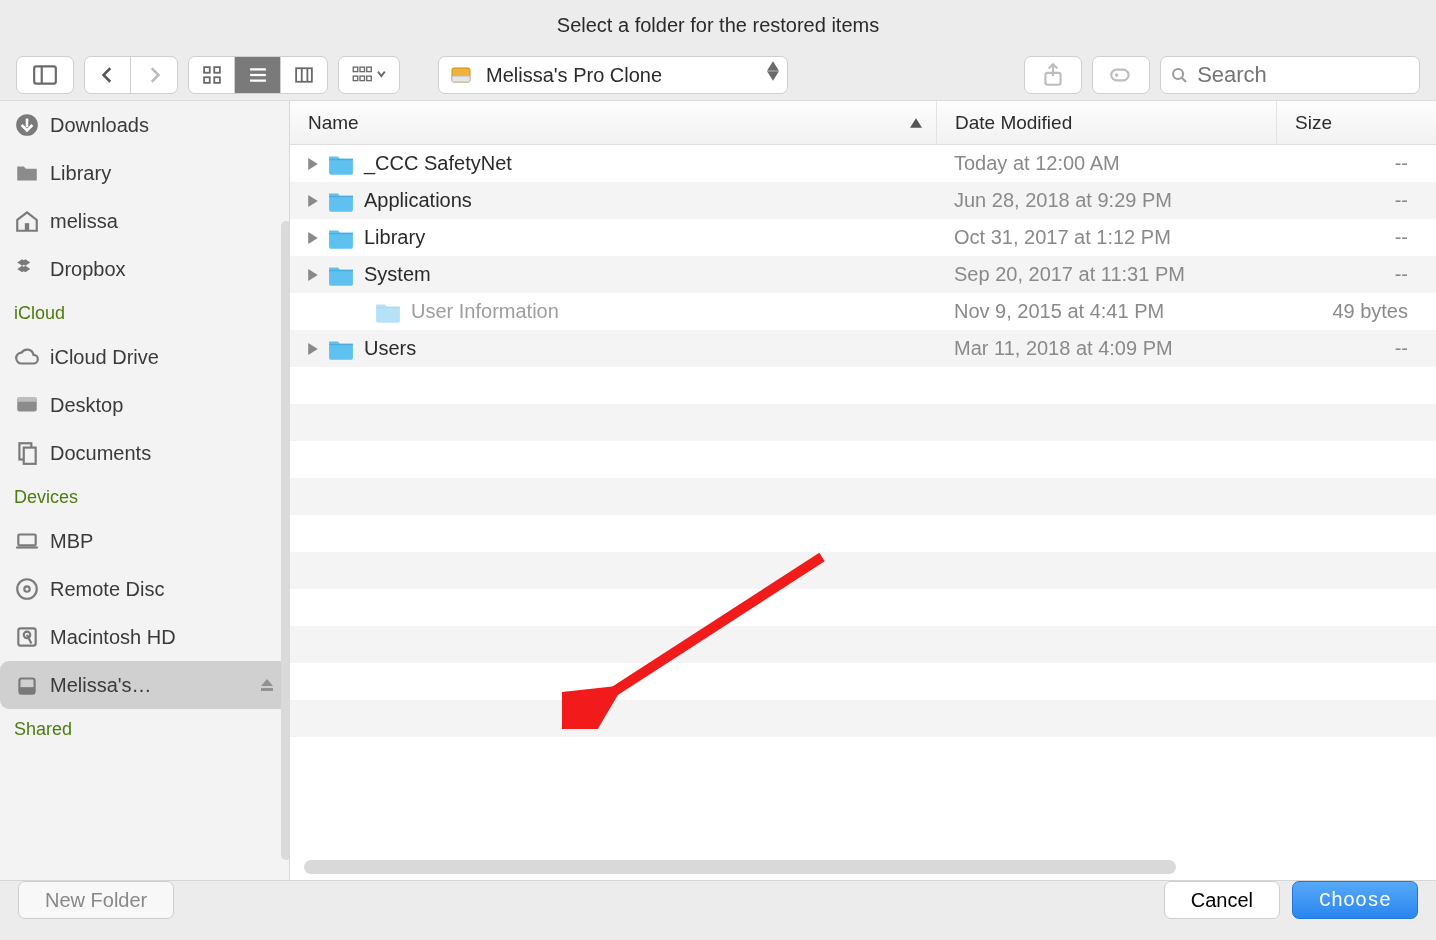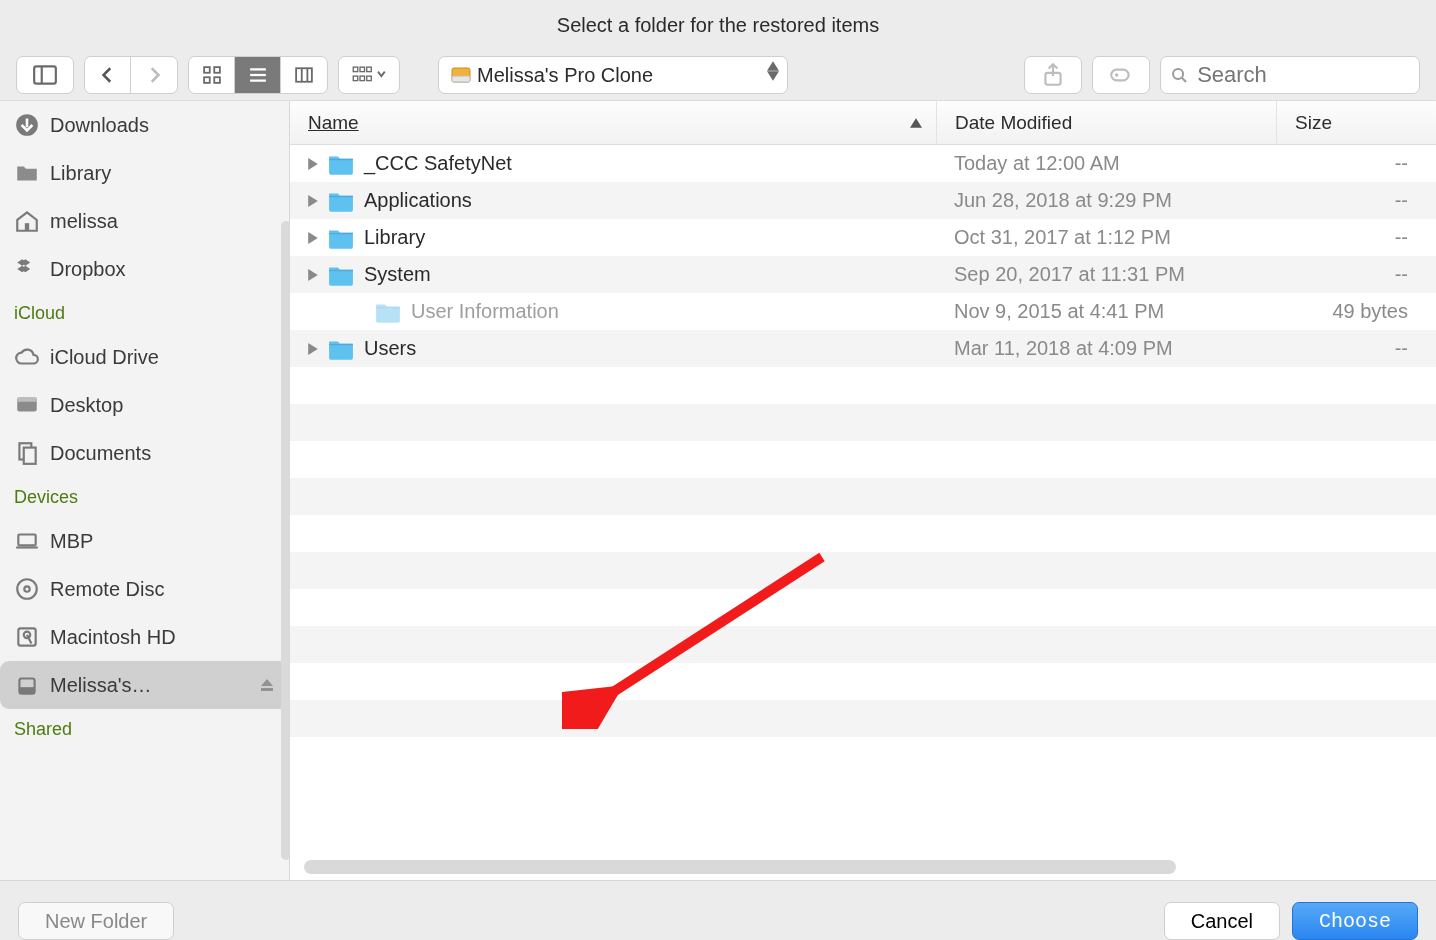--- a/index.html
+++ b/index.html
@@ -5,50 +5,50 @@
   html,body{margin:0;padding:0;height:100%;font-family:-apple-system,"Helvetica Neue",Helvetica,Arial,sans-serif;background:#ececec;color:#2a2a2a;}
   *{box-sizing:border-box;}
   .window{width:1436px;height:940px;background:#ececec;display:flex;flex-direction:column;}
   .titlebar{height:50px;display:flex;align-items:center;justify-content:center;font-size:20px;}
   .toolbar{height:50px;padding:0 16px;display:flex;align-items:center;gap:10px;}
   .btn,.btn-group,.select,.search{background:#fff;border:1px solid #cfcfcf;border-radius:7px;height:38px;display:flex;align-items:center;}
   .btn{width:58px;justify-content:center;}
   .btn-group .seg{width:46px;height:100%;display:flex;align-items:center;justify-content:center;border-right:1px solid #d0d0d0;}
   .btn-group .seg:last-child{border-right:none;}
   .seg.active{background:#7a7a7a;}
-  .select{flex:0 0 350px;padding:0 10px;gap:4px;position:relative;}
+  .select{flex:0 0 350px;padding:0 10px;gap:13px;position:relative;}
   .drive-icon{display:inline-block;width:24px;height:24px;}
   .stepper{position:absolute;right:8px;top:4px;display:flex;flex-direction:column;gap:-2px;}
   .search{flex:0 0 260px;padding:0 10px;gap:8px;color:#9b9b9b;}
   .search input{border:none;outline:none;font-size:22px;background:transparent;width:100%;}
   .body{flex:1;display:flex;min-height:0;border-top:1px solid #dcdcdc;justify-content:center;}
   .sidebar{width:290px;background:#f3f3f3;border-right:1px solid #d8d8d8;overflow:hidden;display:flex;flex-direction:column;font-size:20px;color:#3d3d3d;position:relative;}
   .side-item{height:48px;display:flex;align-items:center;padding:0 14px;gap:10px;color:#3a3a3a;}
   .side-item.selected{background:#d0d0d0;border-radius:9px;}
   .side-heading{height:40px;display:flex;align-items:center;padding:0 14px;color:#4d7c0f;font-size:18px;}
   .side-eject{margin-left:auto;opacity:.6;}
   .vscroll-track{position:absolute;right:-2px;top:120px;bottom:20px;width:10px;background:#dadada;border-radius:5px;}
   .main{flex:1;display:flex;flex-direction:column;background:#fff;position:relative;}
   .columns{height:44px;border-bottom:1px solid #dedede;background:linear-gradient(#fdfdfd,#f2f2f2);display:flex;align-items:center;font-size:19px;color:#2c2c2c;}
-  .col-name{flex:1;padding-left:18px;display:flex;align-items:center;gap:6px;text-decoration:underline;}
+  .col-name{flex:1;padding-left:18px;display:flex;align-items:center;gap:6px;}
   .col-date{width:340px;padding-left:18px;border-left:1px solid #e3e3e3;height:100%;display:flex;align-items:center;}
   .col-size{width:160px;padding-left:18px;border-left:1px solid #e3e3e3;height:100%;display:flex;align-items:center;}
   .sort-caret{margin-left:auto;margin-right:14px;}
   .list{flex:1;overflow:hidden;}
   .row{height:37px;display:flex;align-items:center;font-size:20px;}
   .row:nth-child(even){background:#f4f4f4;}
   .row .r-name{flex:1;display:flex;align-items:center;gap:10px;padding-left:18px;}
   .row .r-date{width:340px;padding-left:18px;color:#8a8a8a;}
   .row .r-size{width:160px;text-align:right;padding-right:28px;color:#8a8a8a;}
   .disclosure{width:10px;}
   .folder-svg{width:26px;height:22px;display:inline-block;}
   .row.disabled{color:#9e9e9e;padding-left:47px;}
   .row.disabled .folder-svg{opacity:.45;}
   .hscroll{position:absolute;left:14px;right:260px;bottom:6px;height:14px;background:#d9d9d9;border-radius:7px;}
-  .footer{height:60px;border-top:1px solid #d6d6d6;background:#ececec;display:flex;align-items:flex-end;padding:0 18px;gap:12px;}
+  .footer{height:60px;border-top:1px solid #d6d6d6;background:#ececec;display:flex;align-items:flex-start;padding:0 18px;gap:12px;}
   .footer .spacer{flex:1;}
   .f-btn{height:38px;padding:0 26px;border:1px solid #cfcfcf;border-radius:7px;background:#fff;font-size:20px;display:flex;align-items:center;}
   .f-btn.newfolder{color:#888;background:#f8f8f8;}
   .f-btn.primary{background:linear-gradient(#57a9f7,#2a86f0);border-color:#2474d4;color:#fff;font-family:Liberation Mono, monospace;}
   
   .arrow-annotation{position:absolute;left:272px;top:448px;pointer-events:none;}
   svg{display:block;}
   .ic{width:26px;height:26px;color:#7a7a7a;}
   .ic-s{width:18px;height:18px;color:#7a7a7a;}
 </style>

